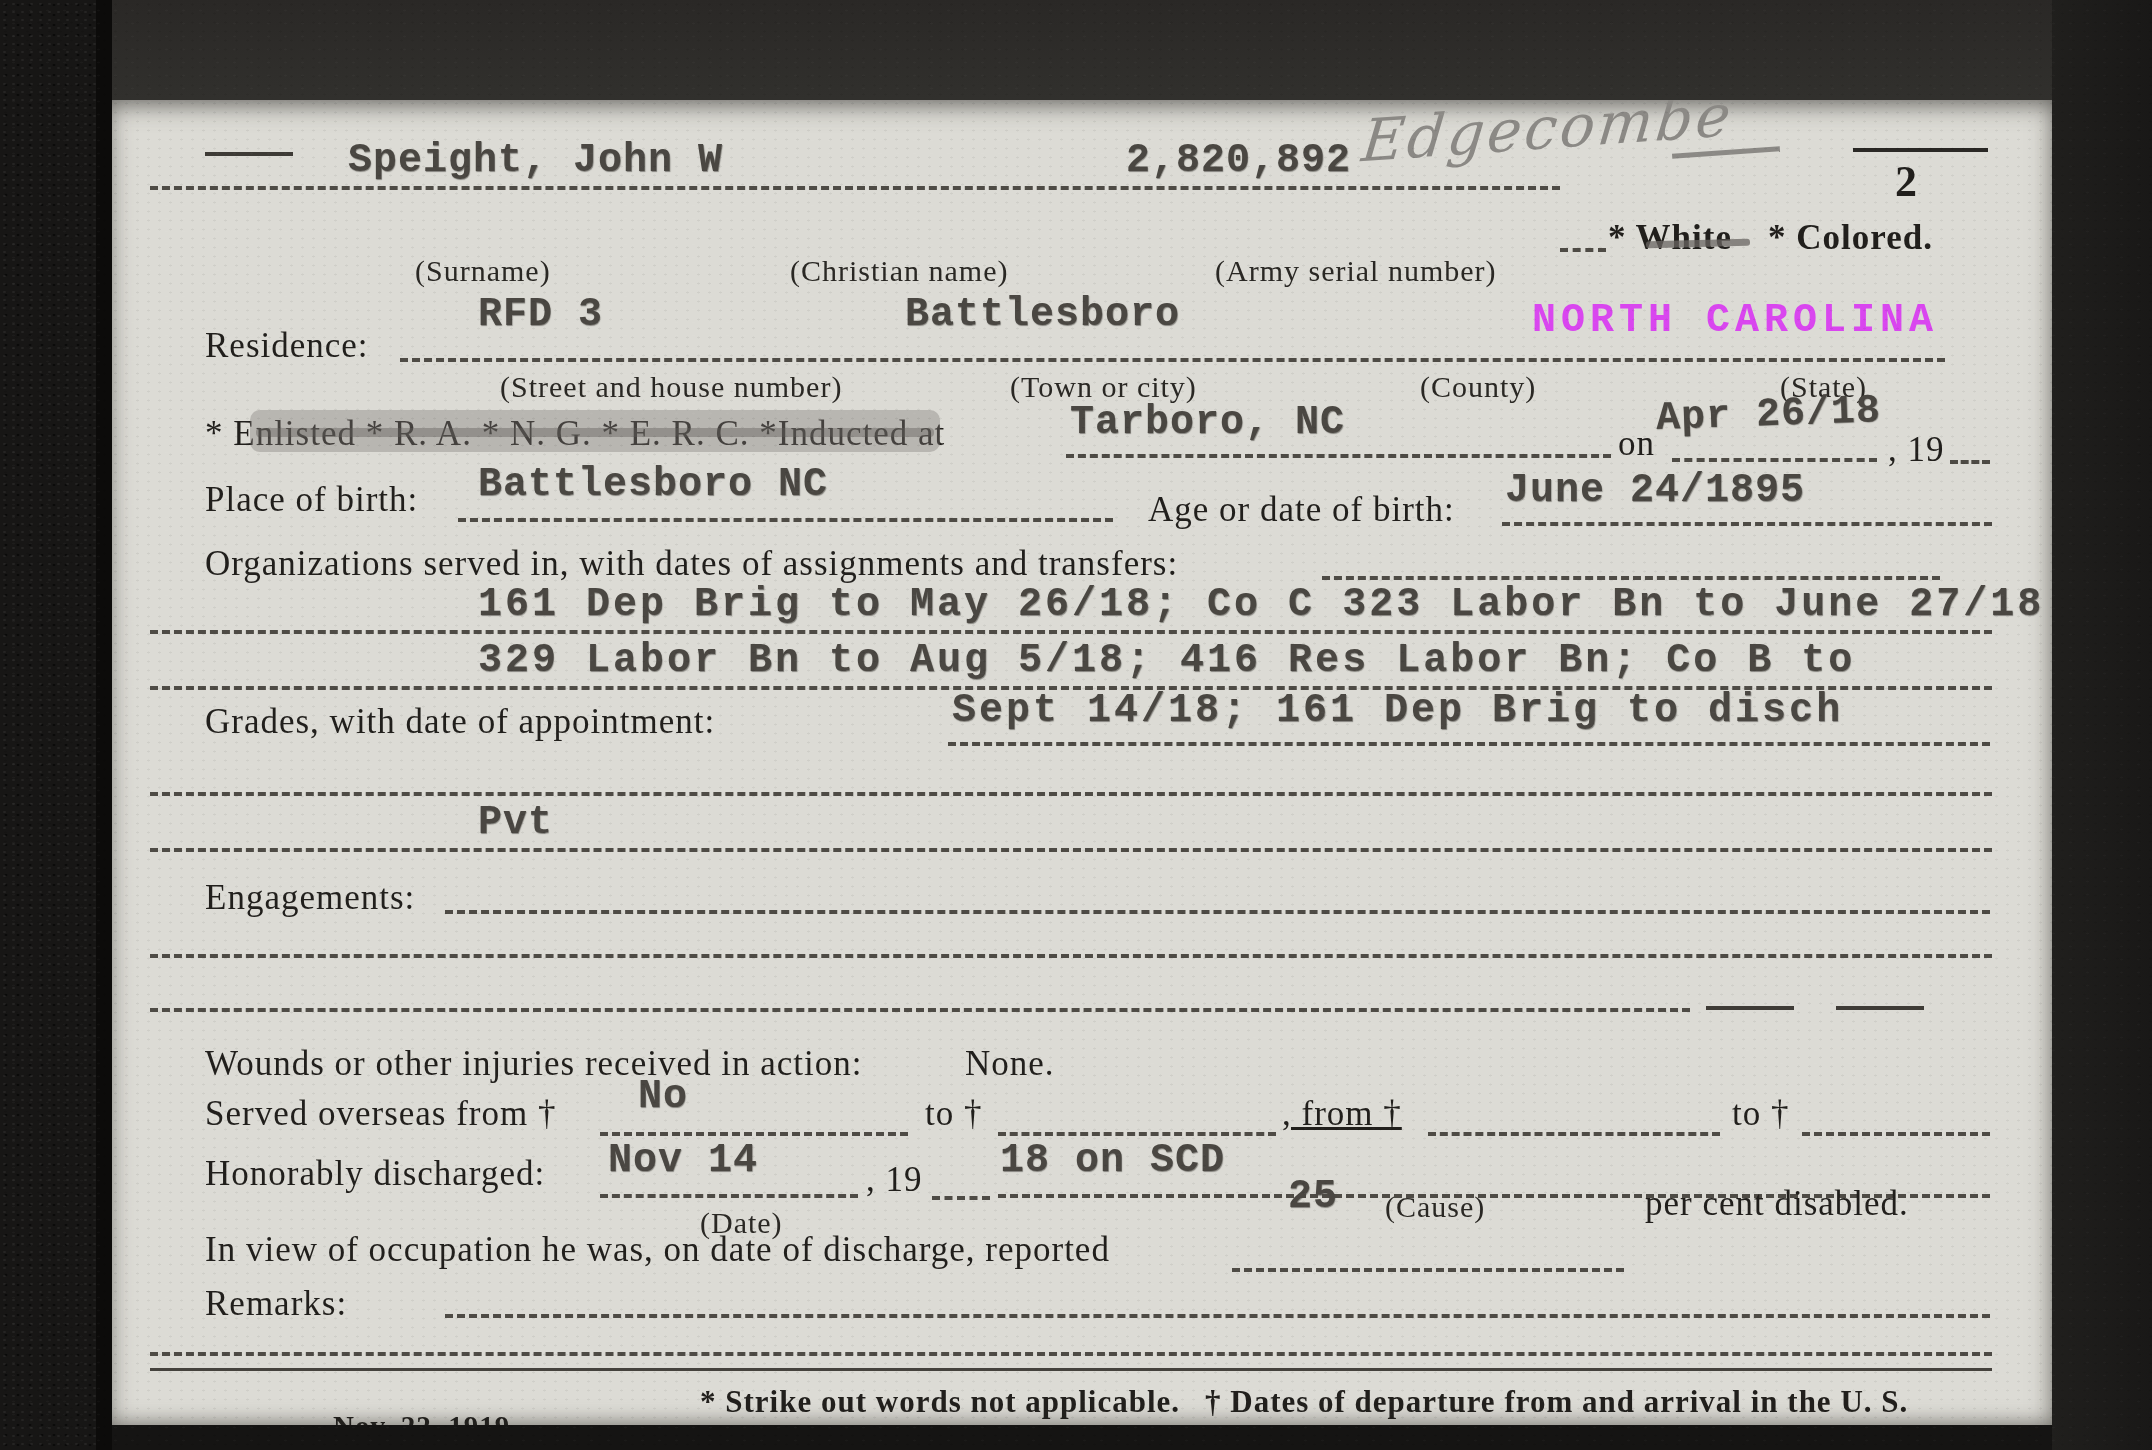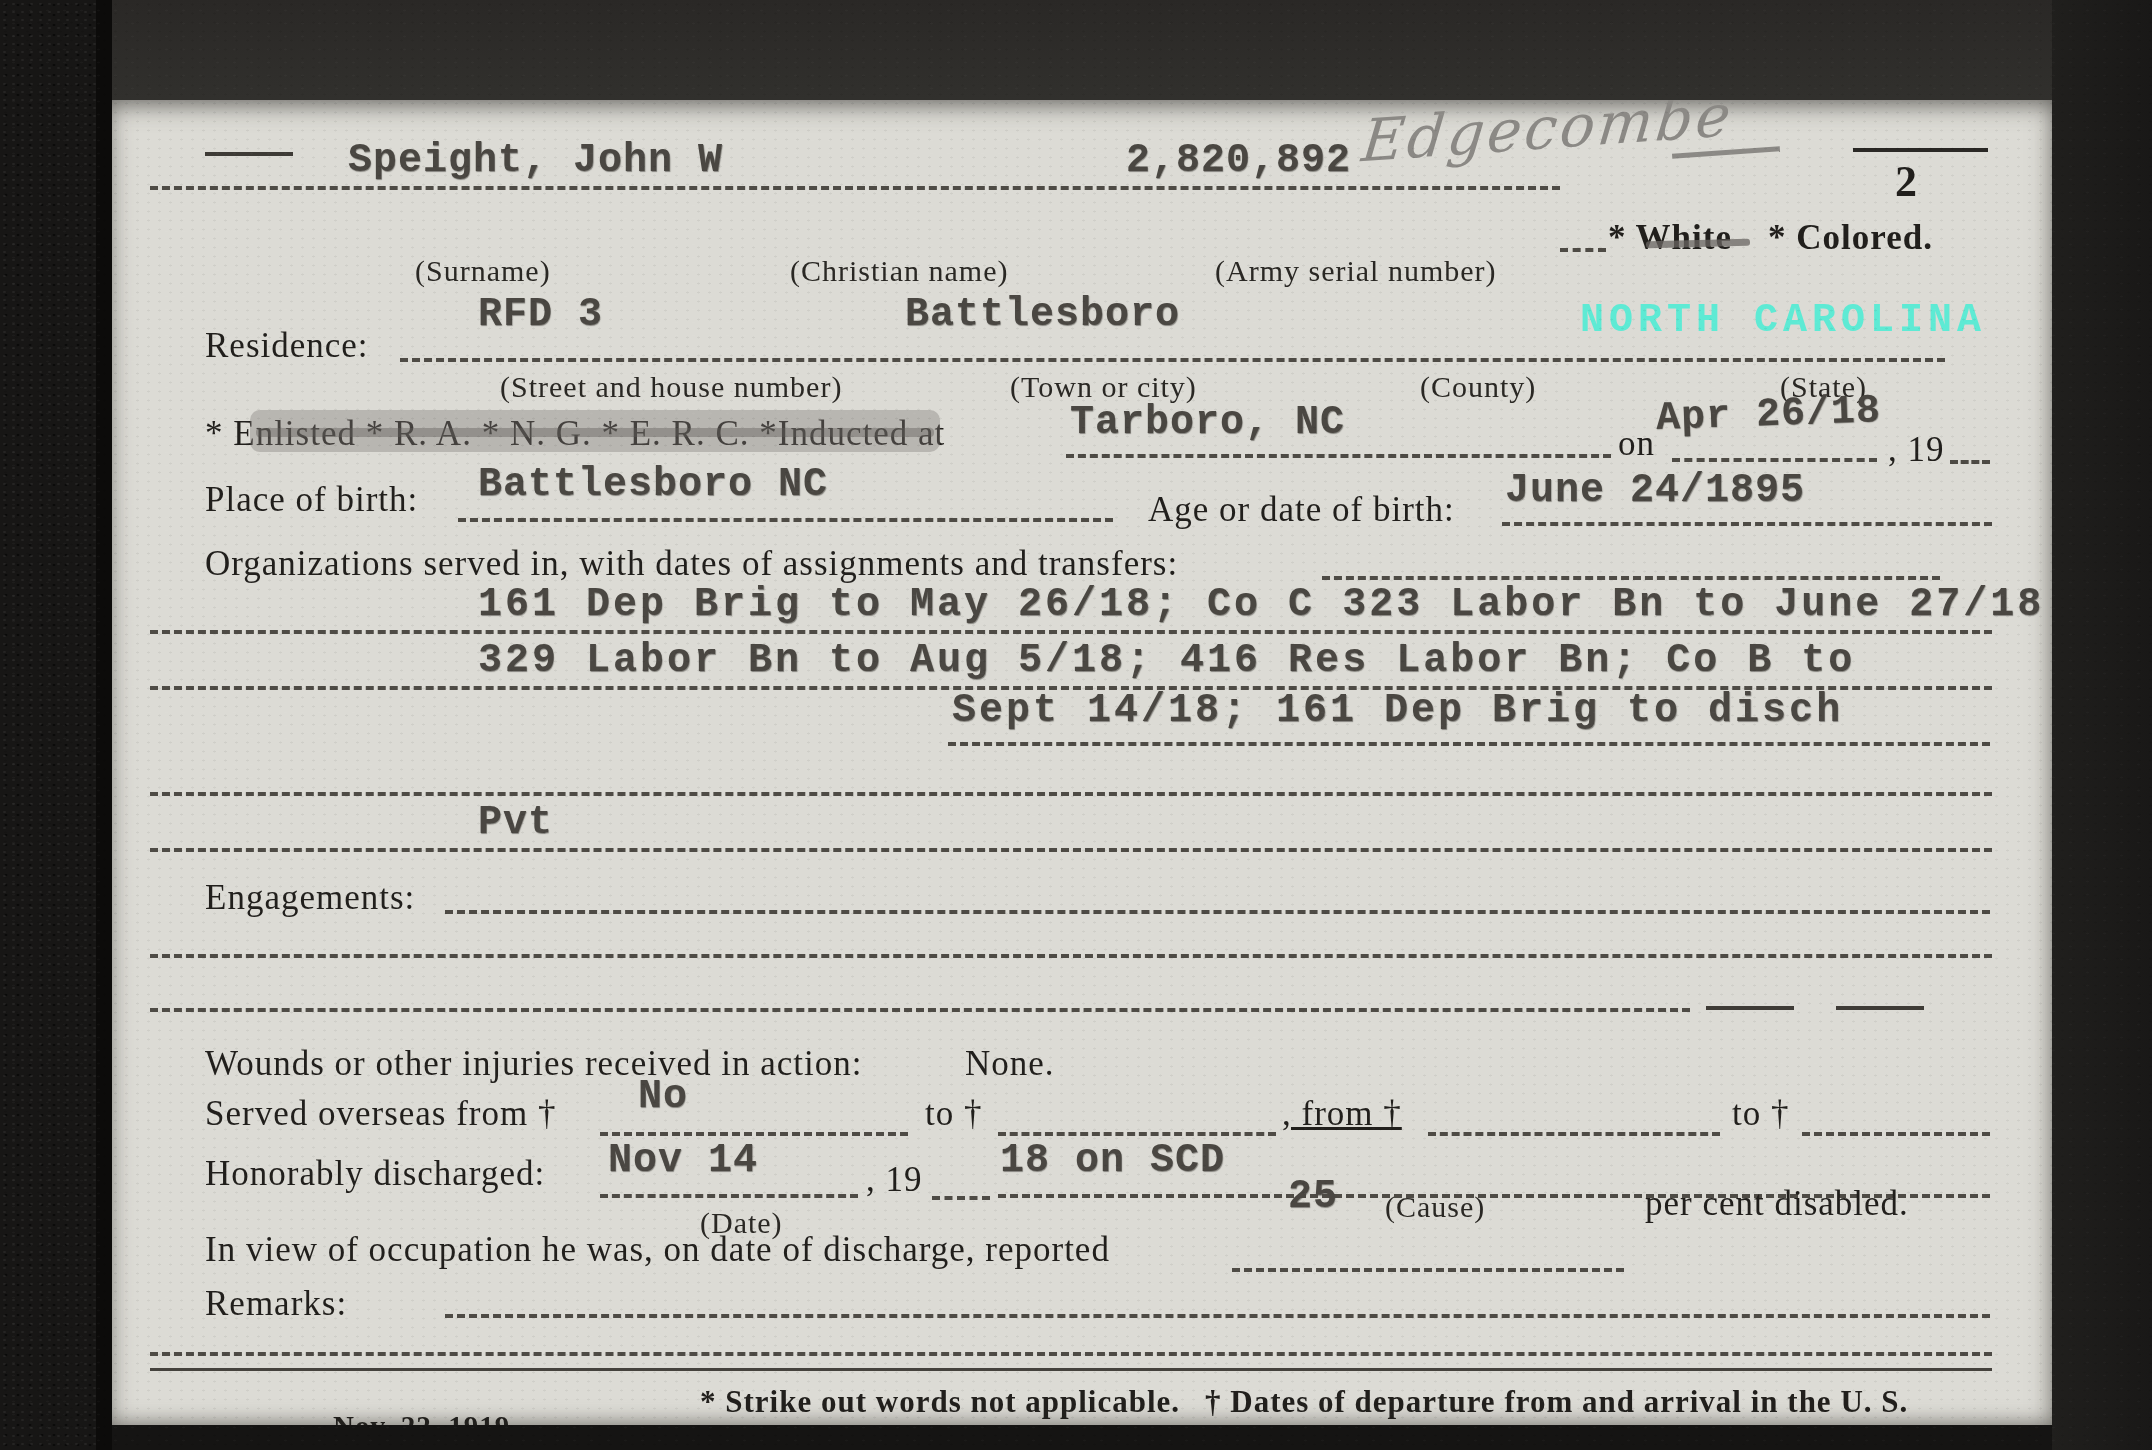--- a/index.html
+++ b/index.html
@@ -24,21 +24,21 @@
      background-image:radial-gradient(rgba(0,0,0,0.12) 1px,transparent 1.4px),radial-gradient(rgba(255,255,255,0.05) 1px,transparent 1.5px);
      background-size:11px 9px,17px 13px;background-position:0 0,5px 4px;}
   
   .el{position:absolute;white-space:nowrap;z-index:2;}
   .print{font-family:"Liberation Serif","DejaVu Serif",serif;color:#211f1c;font-size:35px;letter-spacing:1px;}
   .small{font-size:30px;color:#2a2824;}
   .bold{font-weight:bold;}
   .type{font-family:"Liberation Mono","DejaVu Sans Mono",monospace;font-weight:bold;color:#4a4742;
         font-size:40px;letter-spacing:1px;text-shadow:0.6px 0.6px 1px rgba(74,71,66,0.6);}
   .wide{letter-spacing:3px;}
-  .faded{color:#5eead4;text-shadow:none;letter-spacing:5px;margin-left:48px;}
+  .faded{color:#d946ef;text-shadow:none;letter-spacing:5px;}
   .hand{font-family:"DejaVu Serif","Liberation Serif",serif;font-style:italic;color:#8b8985;
         font-size:58px;letter-spacing:3px;transform:rotate(-4deg) skewX(-10deg);}
   .dl{position:absolute;height:0;border-top:4px dashed #4e4b45;z-index:1;}
   .rule{position:absolute;height:0;border-top:4px solid #3e3b36;z-index:1;}
   .pencil-mark{position:absolute;z-index:3;}
 </style>
 </head>
 <body>
 
 <div id="scene">
@@ -92,20 +92,21 @@
   <div class="el type" style="left:1505px;top:468px;">June 24/1895</div>
   <div class="dl" style="left:1502px;top:522px;width:490px;"></div>
 
   <div class="el print" style="left:205px;top:544px;">Organizations served in, with dates of assignments and transfers:</div>
   <div class="dl" style="left:1322px;top:576px;width:618px;"></div>
   <div class="el type wide" style="left:478px;top:582px;">161 Dep Brig to May 26/18; Co C 323 Labor Bn to June 27/18</div>
   <div class="dl" style="left:150px;top:630px;width:1842px;"></div>
   <div class="el type wide" style="left:478px;top:638px;">329 Labor Bn to Aug 5/18; 416 Res Labor Bn; Co B to</div>
   <div class="dl" style="left:150px;top:686px;width:1842px;"></div>
 
+  <div class="el print" style="left:205px;top:702px;">Grades, with date of appointment:</div>
   <div class="el type wide" style="left:952px;top:688px;">Sept 14/18; 161 Dep Brig to disch</div>
   <div class="dl" style="left:948px;top:742px;width:1042px;"></div>
   <div class="dl" style="left:150px;top:792px;width:1842px;"></div>
   <div class="el type" style="left:478px;top:800px;">Pvt</div>
   <div class="dl" style="left:150px;top:848px;width:1842px;"></div>
 
   <div class="el print" style="left:205px;top:878px;">Engagements:</div>
   <div class="dl" style="left:445px;top:910px;width:1545px;"></div>
   <div class="dl" style="left:150px;top:954px;width:1842px;"></div>
   <div class="dl" style="left:150px;top:1008px;width:1540px;"></div>

